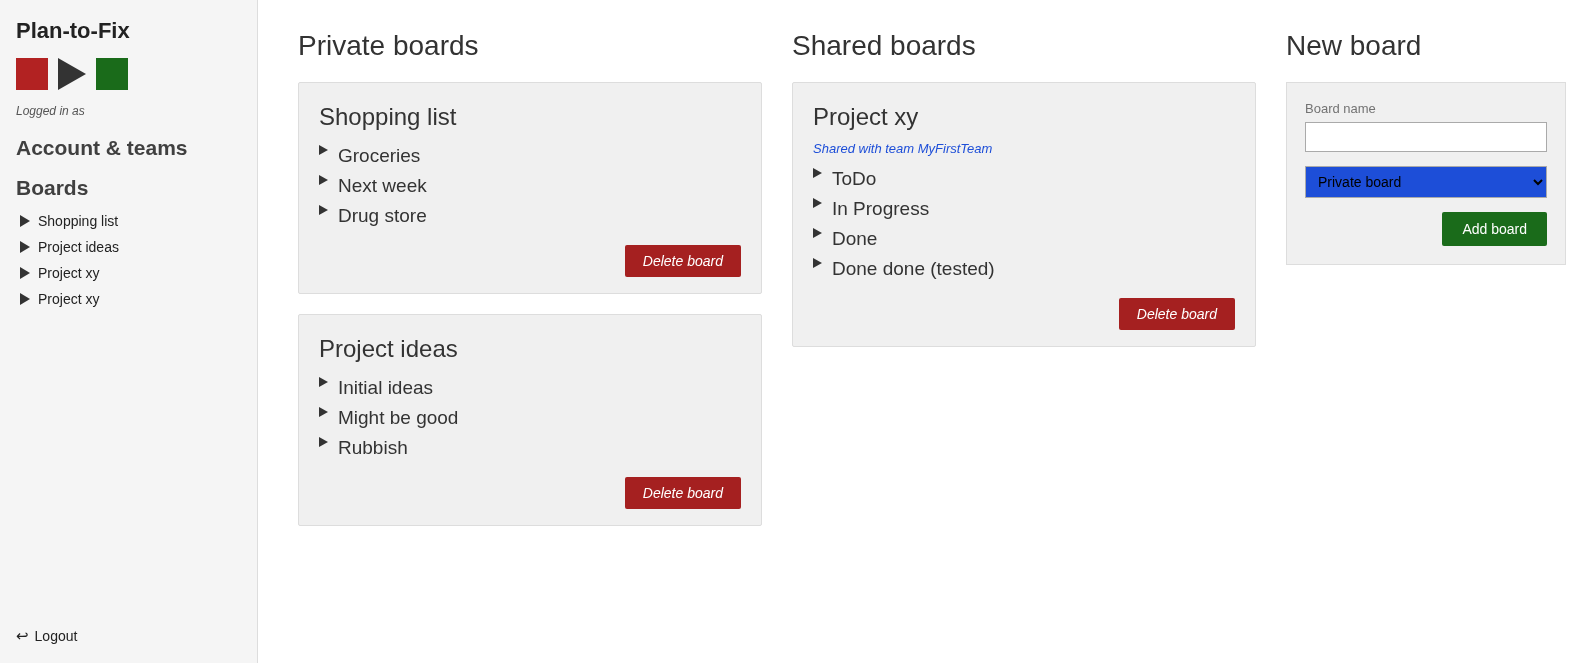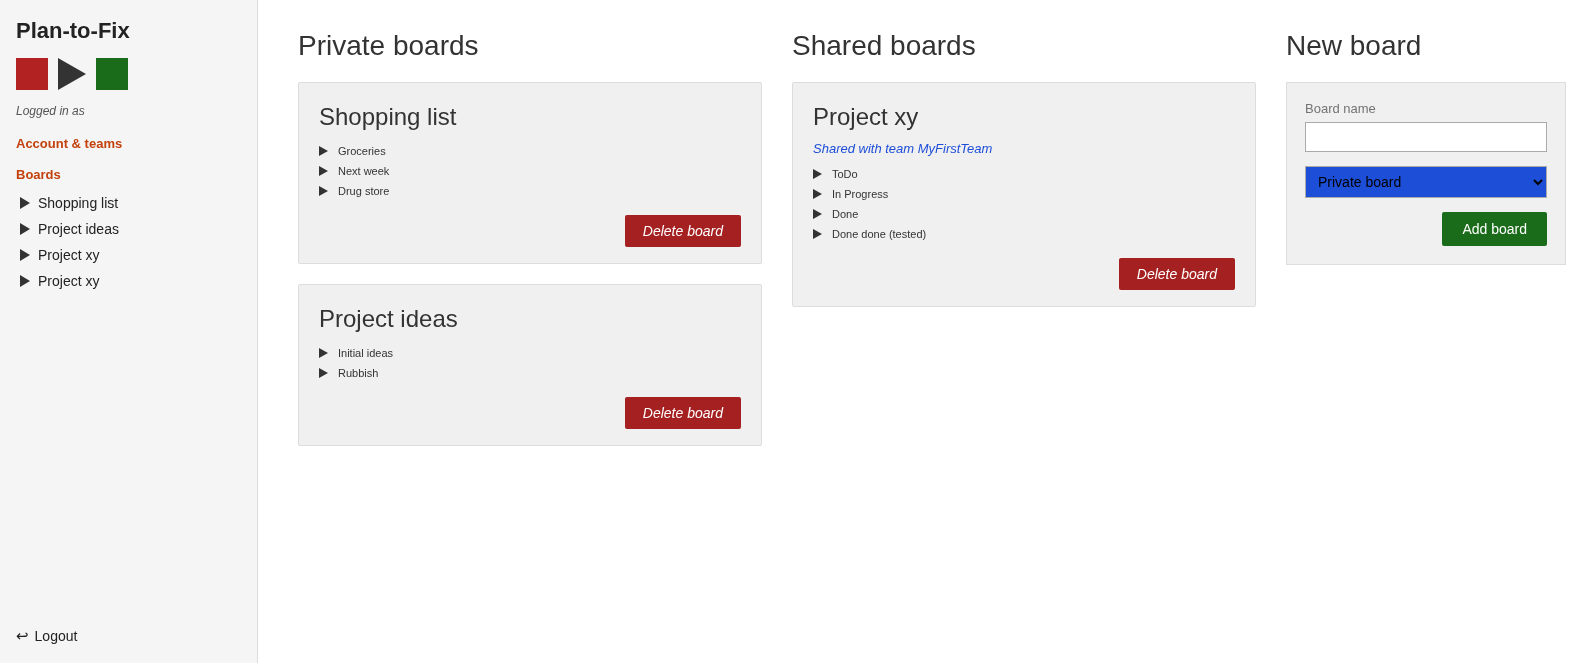--- a/index.html
+++ b/index.html
@@ -42,22 +42,22 @@
     }
     .logged-in {
       font-size: 12px;
       font-style: italic;
       color: #555;
       margin-bottom: 10px;
     }
     .sidebar-link {
       display: block;
       padding: 8px 0;
-      font-size: 13px;
-      color: #c2410c;
+      font-size: 21px;
+      color: #404040;
       cursor: pointer;
       font-weight: normal;
       text-decoration: none;
     }
     .sidebar-link.bold { font-weight: bold; }
     .sidebar-item-board {
       display: flex;
       align-items: center;
       padding: 5px 0 5px 4px;
       font-size: 14px;
@@ -123,23 +123,23 @@
       margin-bottom: 10px;
     }
     .board-card-subtitle {
       font-size: 13px;
       font-style: italic;
       color: #1d4ed8;
       margin-bottom: 8px;
     }
     .board-list-item {
       display: flex;
-      align-items: center;
+      align-items: flex-start;
       padding: 4px 0;
-      font-size: 11px;
+      font-size: 19px;
       color: #333;
       cursor: pointer;
     }
     .board-list-item .tri {
       width: 0; height: 0;
       border-top: 5px solid transparent;
       border-bottom: 5px solid transparent;
       border-left: 9px solid #333;
       margin-right: 10px;
       display: inline-block;
@@ -265,20 +265,24 @@
       <div class="card-footer">
         <button class="delete-btn">Delete board</button>
       </div>
     </div>
 
     <div class="board-card">
       <div class="board-card-title">Project ideas</div>
       <div class="board-list-item">
         <span class="tri"></span>
         <span>Initial ideas</span>
+      </div>
+      <div class="board-list-item">
+        <span class="tri"></span>
+        <span>Might be good</span>
       </div>
       <div class="board-list-item">
         <span class="tri"></span>
         <span>Rubbish</span>
       </div>
       <div class="card-footer">
         <button class="delete-btn">Delete board</button>
       </div>
     </div>
   </div>

